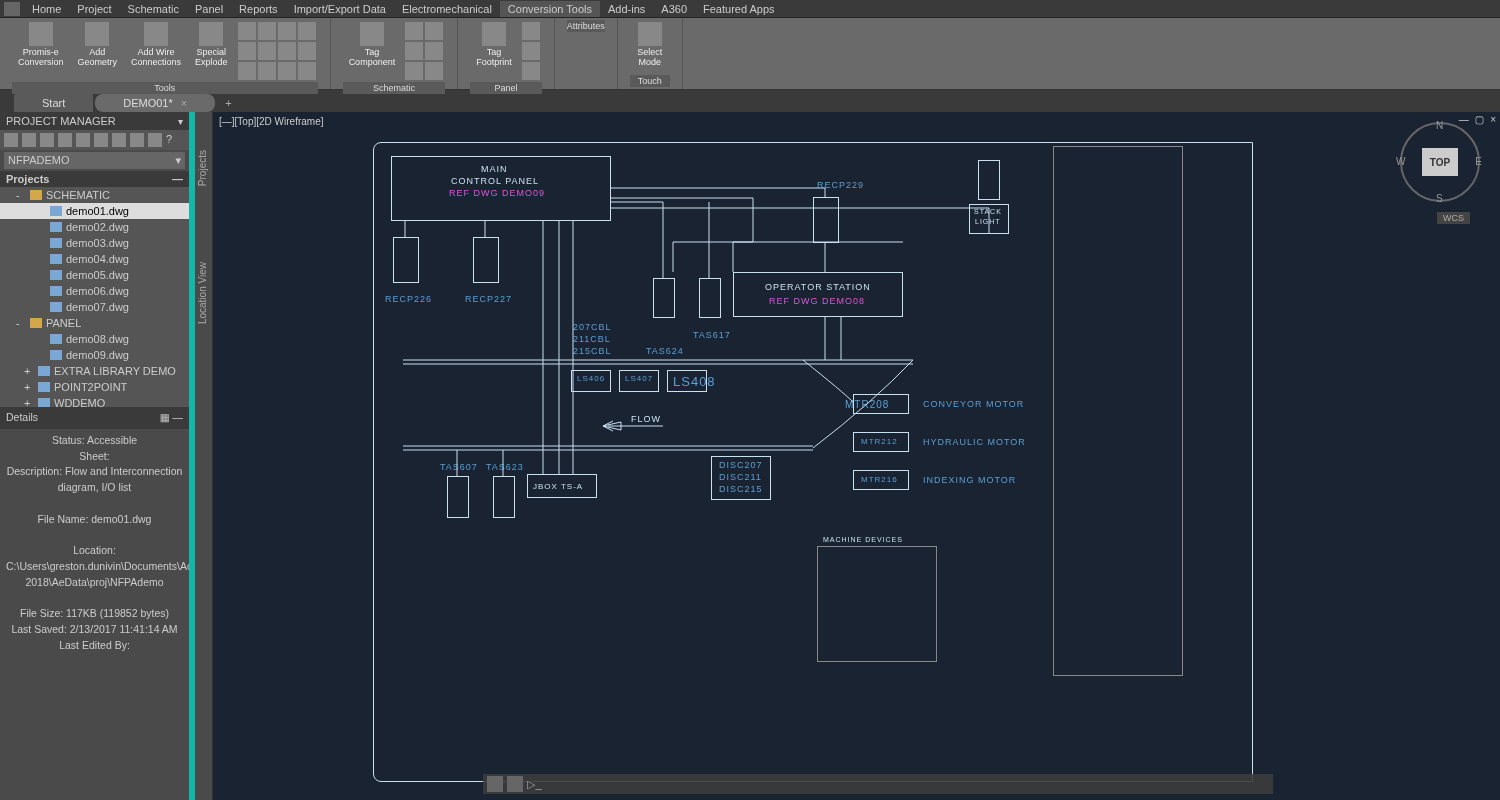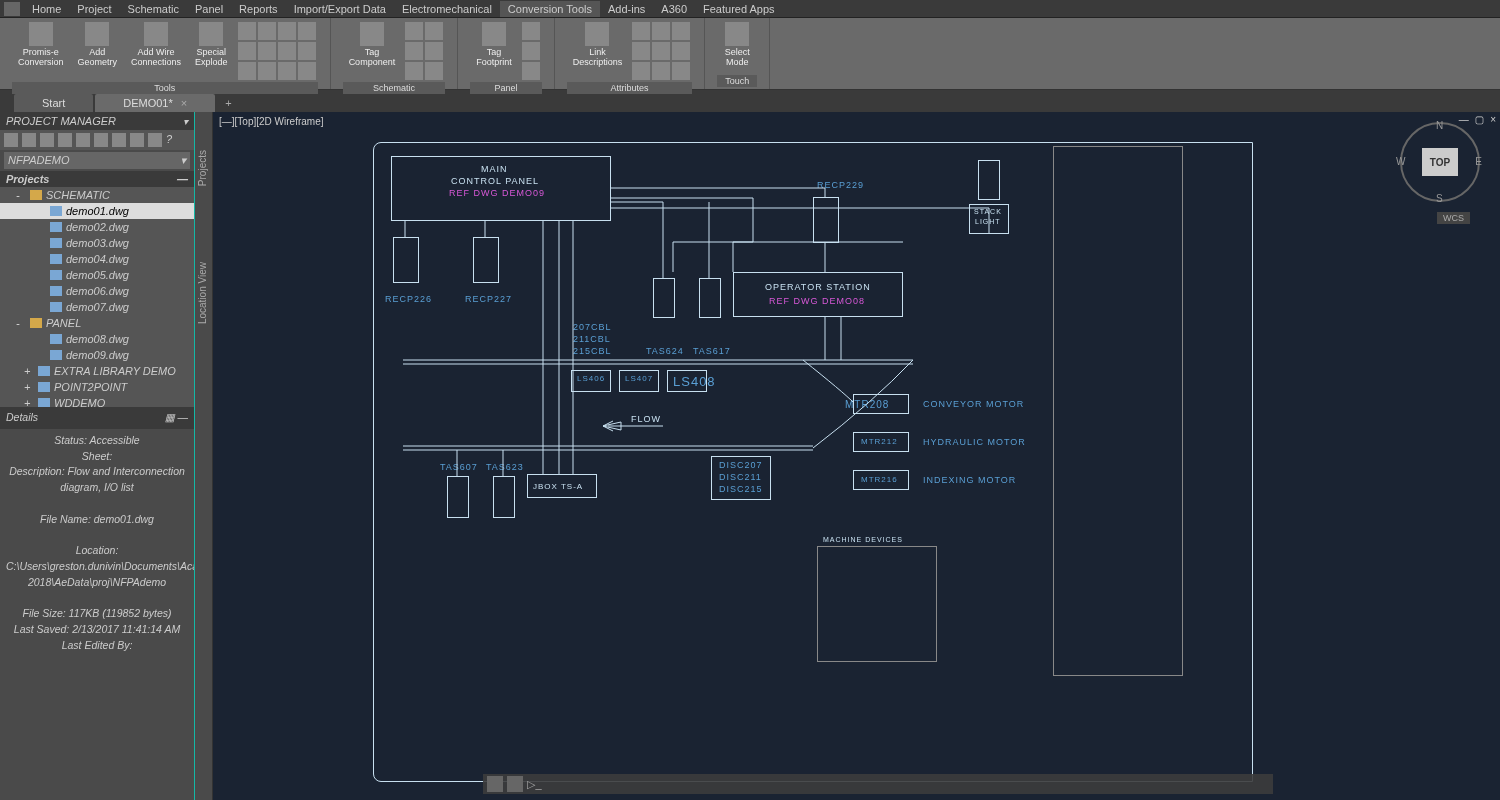--- a/index.html
+++ b/index.html
@@ -12,25 +12,25 @@
 .ribbon-group { border-right:1px solid #555; padding:2px 12px; display:flex; flex-direction:column; }
 .ribbon-buttons { display:flex; gap:2px; flex:1; align-items:flex-start; }
 .rbtn { display:flex; flex-direction:column; align-items:center; padding:2px 6px; cursor:pointer; min-width:40px; }
 .rbtn .ricon { width:24px; height:24px; background:#888; margin-bottom:2px; }
 .rbtn .rlabel { font-size:9px; text-align:center; color:#eee; line-height:1.1; }
 .rsmall { display:grid; grid-template-columns:repeat(4,18px); grid-auto-rows:18px; gap:2px; padding:2px; }
 .rsmall div { background:#888; }
 .group-label { font-size:9px; text-align:center; color:#ddd; padding:1px 0; background:#5a5a5a; }
 .tabstrip { background:#3a3a3a; height:22px; display:flex; align-items:flex-end; padding-left:14px; }
 .tab { background:#5a5a5a; padding:3px 28px; font-size:11px; border-radius:2px 2px 0 0; margin-right:2px; cursor:pointer; color:#ddd; }
-.tab.active { background:#6a6a6a; }
+.tab.active { background:#6a6a6a;border-radius:8px; }
 .tab .x { margin-left:8px; color:#aaa; }
 .addtab { padding:3px 8px; color:#aaa; cursor:pointer; }
 .main { display:flex; height:calc(800px - 18px - 72px - 22px); }
-.sidebar { width:195px; background:#4a4a4a; display:flex; flex-direction:column; border-right:1px solid #14b8a6;font-style:italic; }
+.sidebar { width:195px; background:#4a4a4a; display:flex; flex-direction:column; border-right:6px solid #14b8a6; }
 .panel-title { background:#3a3a3a; padding:3px 6px; font-size:11px; display:flex; justify-content:space-between; align-items:center; }
 .panel-title .ctrls span { margin-left:4px; cursor:pointer; font-size:10px; }
 .toolbar-row { background:#555; padding:3px 4px; display:flex; gap:4px; }
 .toolbar-row span { width:14px; height:14px; background:#888; display:inline-block; }
 .dropdown { background:#666; padding:2px 4px; margin:2px 4px; display:flex; justify-content:space-between; cursor:pointer; }
 .section-hdr { background:#3a3a3a; padding:2px 6px; font-weight:bold; display:flex; justify-content:space-between; cursor:pointer; }
 .tree { background:#555; flex:0 0 auto; overflow:auto; font-size:11px; max-height:220px; }
 .tree-item { padding:2px 4px 2px 24px; cursor:pointer; display:flex; align-items:center; gap:4px; }
 .tree-item.l1 { padding-left:16px; }
 .tree-item.l3 { padding-left:36px; }
@@ -144,37 +144,20 @@
         </div>
       <div class="rsmall" style="grid-template-columns:18px">
           <div></div>
           <div></div>
           <div></div>
         </div>
     </div>
     <div class="group-label">Panel</div>
   </div>
   <div class="ribbon-group">
-    <div class="ribbon-buttons">
-      <div class="rbtn">
-          <div class="ricon"></div>
-          <div class="rlabel"><span>Link</span><br><span>Descriptions</span></div>
-        </div>
-      <div class="rsmall" style="grid-template-columns:repeat(3,18px)">
-          <div></div>
-          <div></div>
-          <div></div>
-          <div></div>
-          <div></div>
-          <div></div>
-          <div></div>
-          <div></div>
-          <div></div>
-        </div>
-    </div>
     <div class="group-label">Attributes</div>
   </div>
   <div class="ribbon-group">
     <div class="ribbon-buttons">
       <div class="rbtn">
           <div class="ricon"></div>
           <div class="rlabel"><span>Select</span><br><span>Mode</span></div>
         </div>
     </div>
     <div class="group-label">Touch</div>
@@ -345,21 +328,21 @@
       <div class="txt white" style="top:140px;left:392px">OPERATOR  STATION</div>
       <div class="txt magenta" style="top:154px;left:396px">REF  DWG  DEMO08</div>
 
       <div class="txt blue" style="top:180px;left:200px">207CBL</div>
       <div class="txt blue" style="top:192px;left:200px">211CBL</div>
       <div class="txt blue" style="top:204px;left:200px">215CBL</div>
 
       <div class="box" style="top:136px;left:280px;width:22px;height:40px"></div>
       <div class="txt blue" style="top:204px;left:273px">TAS624</div>
       <div class="box" style="top:136px;left:326px;width:22px;height:40px"></div>
-      <div class="txt blue" style="top:204px;left:320px">TAS617</div>
+      <div class="txt blue" style="top:188px;left:320px">TAS617</div>
 
       <div class="box" style="top:228px;left:198px;width:40px;height:22px"></div>
       <div class="txt blue" style="top:232px;left:204px;font-size:8px">LS406</div>
       <div class="box" style="top:228px;left:246px;width:40px;height:22px"></div>
       <div class="txt blue" style="top:232px;left:252px;font-size:8px">LS407</div>
       <div class="box" style="top:228px;left:294px;width:40px;height:22px"></div>
       <div class="txt blue" style="top:232px;left:300px;font-size:13px">LS408</div>
 
       <div class="txt white" style="top:272px;left:258px">FLOW</div>
       <svg class="wires" style="overflow:visible">

